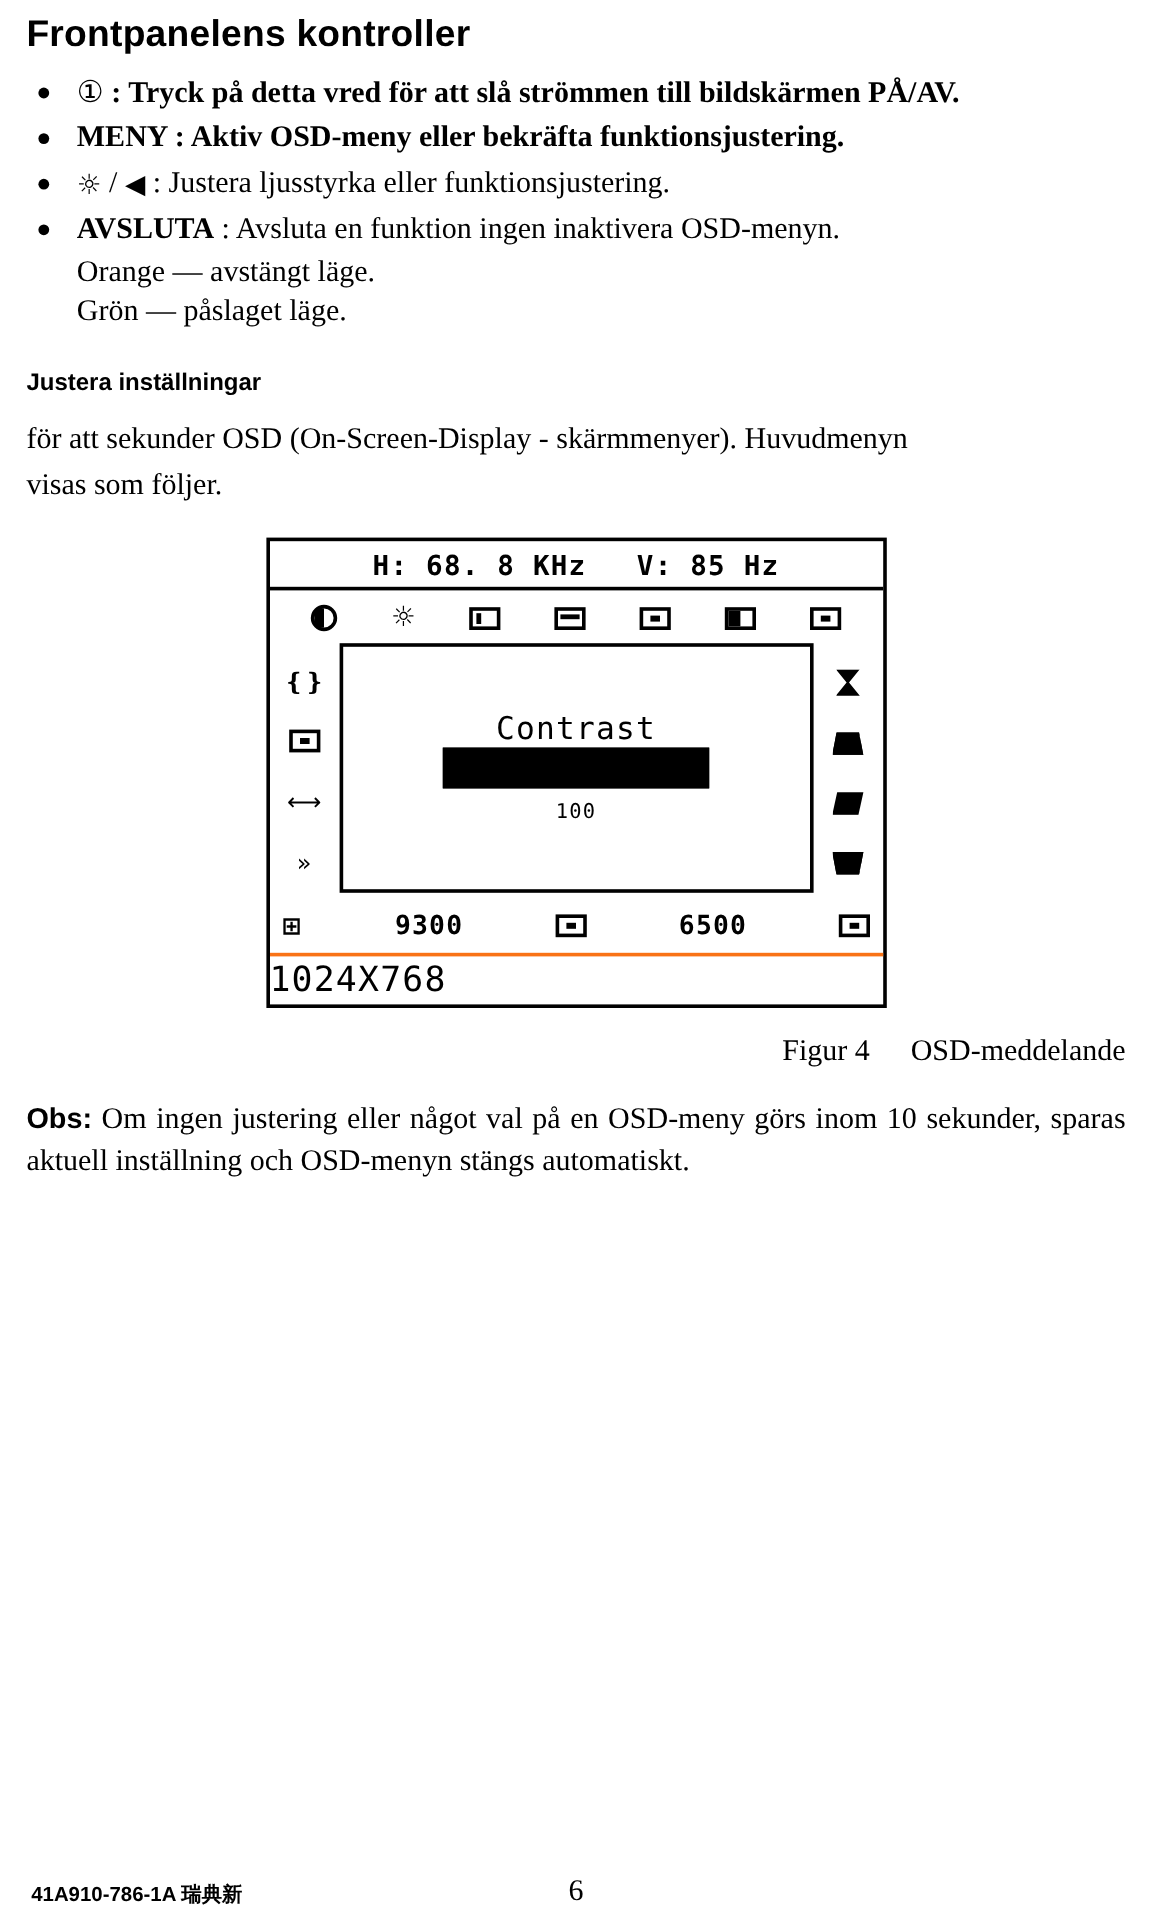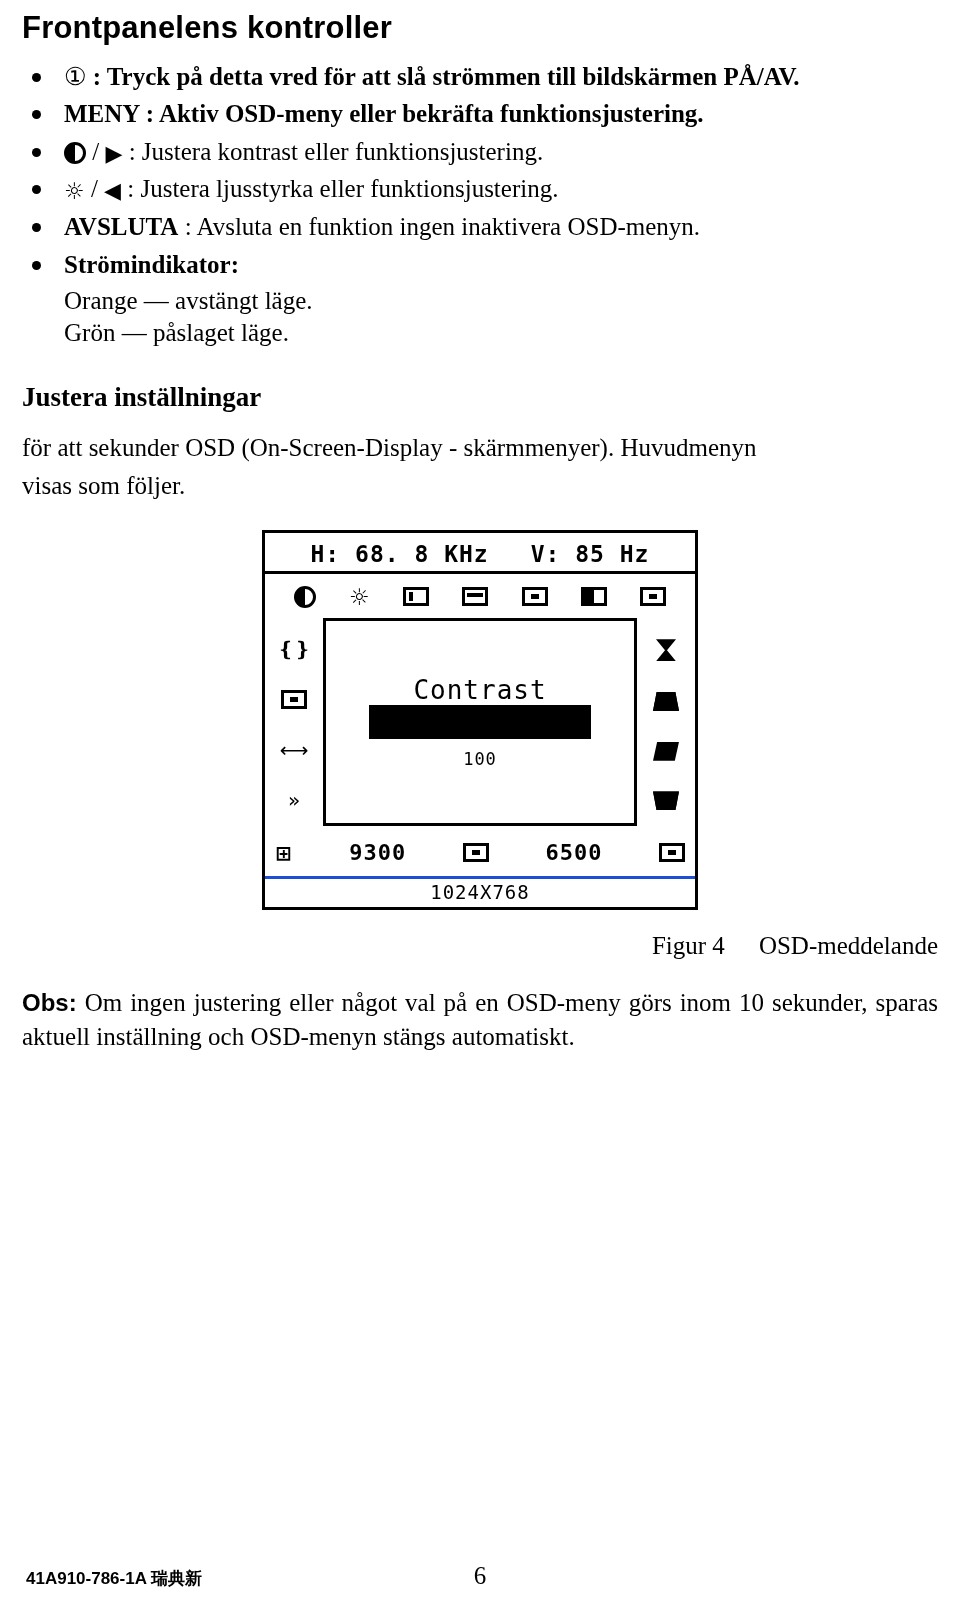--- a/index.html
+++ b/index.html
@@ -56,42 +56,42 @@
     font-family: "DejaVu Sans", sans-serif;
     font-size: 25px;
   }
   .sub-line {
     font-size: 25px;
     line-height: 1.3;
     padding-left: 42px;
     margin: 0;
   }
   h2.subtitle {
-    font-family: Liberation Serif, serif;
-    font-weight: bold;
-    font-size: 27px;
+    font-family: Liberation Sans, sans-serif;
+    font-weight: bold;
+    font-size: 20px;
     margin: 32px 0 18px 0;
   }
   p.body {
     font-size: 25px;
     line-height: 1.38;
     margin: 0 0 4px 0;
     text-align: justify;
   }
   p.body.lastline {
     text-align: left;
   }
   
   .figure-wrap {
     margin: 26px 0 0 0;
     display: flex;
     justify-content: center;
   }
   .osd {
-    width: 436px;
+    width: 517px;
     border: 3px solid #000;
     background: #fff;
     font-family: "DejaVu Sans Mono", monospace;
     position: relative;
     box-sizing: border-box;
   }
   .osd-freq {
     display: flex;
     justify-content: center;
     gap: 42px;
@@ -150,23 +150,23 @@
     display: flex;
     align-items: center;
     justify-content: space-between;
     padding: 2px 10px 4px 10px;
     font-size: 22px;
     font-weight: bold;
     letter-spacing: 1px;
     height: 38px;
   }
   .osd-res {
-    border-top: 3px solid #1d4ed8;
-    text-align: center;
-    font-size: 19px;
+    border-top: 3px solid #f97316;
+    text-align: left;
+    font-size: 29px;
     letter-spacing: 1px;
     padding: 2px 0 4px 0;
   }
   .ic {
     display: inline-block;
     font-family: "DejaVu Sans", sans-serif;
     font-size: 20px;
     line-height: 1;
   }
   .box-ic {
@@ -299,45 +299,34 @@
       <span class="dot"></span>
       <span class="icon-circ">①</span>
       <span class="bold">: Tryck på detta vred för att slå strömmen till bildskärmen PÅ/AV.</span>
     </li>
 
     <li>
       <span class="dot"></span>
       <span class="bold">MENY</span><span class="bold"> : Aktiv OSD-meny eller bekräfta funktionsjustering.</span>
     </li>
 
-    <li>
-      <span class="dot"></span>
-      <span class="contrast-ic"></span>
-      <span>/</span>
-      <span class="tri-r">▶</span>
-      <span> : Justera kontrast eller funktionsjustering.</span>
-    </li>
 
     <li>
       <span class="dot"></span>
       <span class="sun-ic">☼</span>
       <span>/</span>
       <span class="tri-r">◀</span>
       <span> : Justera ljusstyrka eller funktionsjustering.</span>
     </li>
 
     <li>
       <span class="dot"></span>
       <span class="bold">AVSLUTA</span><span> : Avsluta en funktion ingen inaktivera OSD-menyn.</span>
     </li>
 
-    <li>
-      <span class="dot"></span>
-      <span class="bold">Strömindikator:</span>
-    </li>
   </ul>
 
   <p class="sub-line">Orange — avstängt läge.</p>
   <p class="sub-line">Grön —  påslaget läge.</p>
 
   <h2 class="subtitle">Justera inställningar</h2>
 
   <p class="body">för att sekunder OSD (On-Screen-Display - skärmmenyer). Huvudmenyn</p>
   <p class="body lastline">visas som följer.</p>
 

